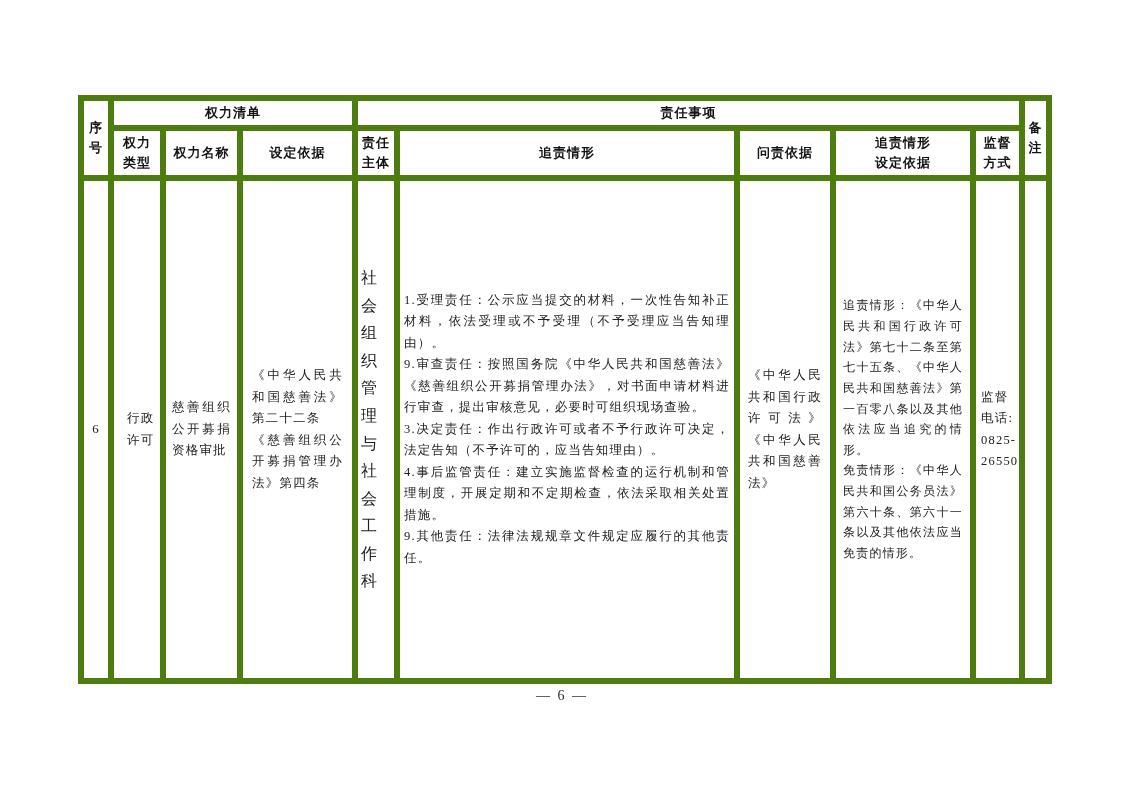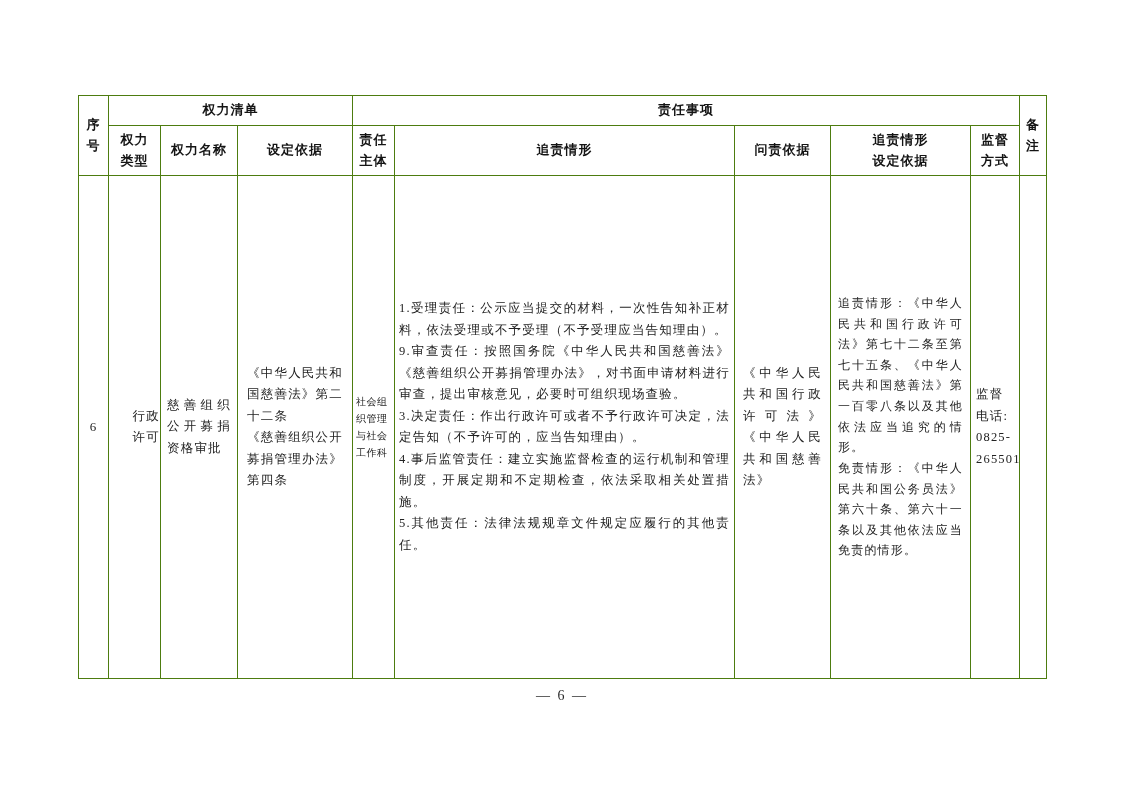--- a/index.html
+++ b/index.html
@@ -19,21 +19,21 @@
     left: 78px;
     top: 95px;
     width: 968px;
   }
   table.grid {
     width: 968px;
     table-layout: fixed;
     border-collapse: collapse;
   }
   table.grid td {
-    border: 1px solid #4d7c0f;
+    border: 6px solid #4d7c0f;
     vertical-align: middle;
     overflow: hidden;
   }
   td.th {
     font-family: "Liberation Sans", sans-serif;
     font-weight: bold;
     font-size: 13px;
     text-align: center;
     line-height: 1.55;
     letter-spacing: 1px;
@@ -42,21 +42,21 @@
   }
   tr.h1 { height: 30px; }
   tr.h2 { height: 50px; }
   tr.body-row { height: 503px; }
   td.cell {
     font-size: 12.5px;
     line-height: 1.72;
     letter-spacing: 1.2px;
     color: #222222;
   }
-  td.center { text-align: right; padding-left: 13px; }
+  td.center { text-align: left; padding-left: 13px; }
   td.pad { padding: 4px 9px; }
   td.just { text-align: justify; }
   .preline { white-space: pre-line; }
   td.cell p { margin: 0; word-break: break-all; }
   td.serial-cell { font-size: 13px; text-align: center; }
   .supervision-cell { padding: 4px 5px; font-size: 12px; letter-spacing: 0.5px; }
   .resp-body-cell { padding: 4px 4px; font-size: 12px; text-align: justify; }
   .footer {
     position: absolute;
     left: 78px;
@@ -111,30 +111,30 @@
       </tr>
       <tr class="body-row">
         <td class="cell serial-cell">6</td>
         <td class="cell center preline">行政
 许可</td>
         <td class="cell pad just" style="padding:4px 6px;">慈善组织公开募捐资格审批</td>
         <td class="cell pad just">
           <p>《中华人民共和国慈善法》第二十二条</p>
           <p>《慈善组织公开募捐管理办法》第四条</p>
         </td>
-        <td class="cell preline" style="padding:4px 3px; font-size:10px; letter-spacing:0.5px;">社会组
+        <td class="cell preline" style="padding:4px 3px; font-size:16px; letter-spacing:0.5px;">社会组
 织管理
 与社会
 工作科</td>
         <td class="cell resp-body-cell">
           <p>1.受理责任：公示应当提交的材料，一次性告知补正材料，依法受理或不予受理（不予受理应当告知理由）。</p>
           <p>9.审查责任：按照国务院《中华人民共和国慈善法》《慈善组织公开募捐管理办法》，对书面申请材料进行审查，提出审核意见，必要时可组织现场查验。</p>
           <p>3.决定责任：作出行政许可或者不予行政许可决定，法定告知（不予许可的，应当告知理由）。</p>
           <p>4.事后监管责任：建立实施监督检查的运行机制和管理制度，开展定期和不定期检查，依法采取相关处置措施。</p>
-          <p>5.其他责任：法律法规规章文件规定应履行的其他责任。</p>
+          <p>9.其他责任：法律法规规章文件规定应履行的其他责任。</p>
         </td>
         <td class="cell pad just" style="padding:4px 8px;">《中华人民共和国行政许可法》《中华人民共和国慈善法》</td>
         <td class="cell pad just" style="padding:4px 7px; font-size:12px;">
           <p>追责情形：《中华人民共和国行政许可法》第七十二条至第七十五条、《中华人民共和国慈善法》第一百零八条以及其他依法应当追究的情形。</p>
           <p>免责情形：《中华人民共和国公务员法》第六十条、第六十一条以及其他依法应当免责的情形。</p>
         </td>
         <td class="cell preline supervision-cell">监督
 电话:
 0825-
 2655016</td>

